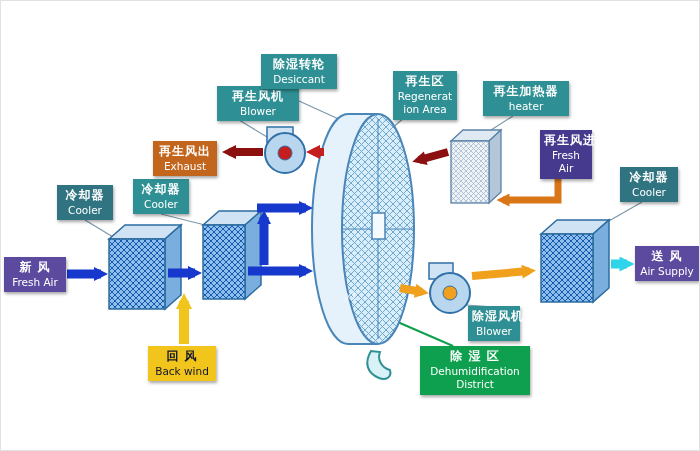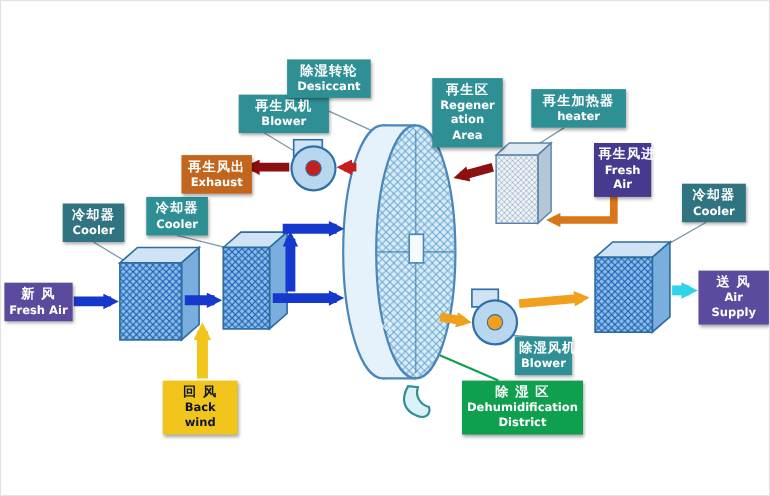--- a/index.html
+++ b/index.html
@@ -8,21 +8,21 @@
     font-family:"DejaVu Sans","Liberation Sans",sans-serif;
     overflow:hidden;border:1px solid #e2e2e2;box-sizing:border-box;margin:0 auto;
   }
   .layer{position:absolute;left:0;top:0}
   .lbl{
     position:absolute;text-align:center;color:#fff;
     padding:3px 4px;box-sizing:border-box;line-height:1.3;
     box-shadow:1px 2px 3px rgba(0,0,0,.35);
   }
   .lbl .zh{display:block;font-size:12px;font-weight:bold;letter-spacing:1px;white-space:nowrap}
-  .lbl .en{display:block;font-size:10.5px;font-weight:bold;overflow-wrap:break-word}
+  .lbl .en{display:block;font-size:10.5px;font-weight:normal;overflow-wrap:break-word}
   .dark-text{color:#0f172a}
   .bg-teal{background:var(--c-teal)}
   .bg-tealdark{background:var(--c-tealdark)}
   .bg-purple{background:var(--c-purple)}
   .bg-indigo{background:var(--c-indigo)}
   .bg-orangelabel{background:var(--c-orangelabel)}
   .bg-yellow{background:var(--c-yellow)}
   .bg-green{background:var(--c-green)}
   .st-blue{stroke:var(--c-blue)} .fl-blue{fill:var(--c-blue)}
   .st-yellow{stroke:var(--c-yellow)} .fl-yellow{fill:var(--c-yellow)}
@@ -183,21 +183,21 @@
   <div class="lbl bg-teal" style="left:216px;top:85px;width:82px">
     <span class="zh">再生风机</span>
     <span class="en">Blower</span>
   </div>
 
   <div class="lbl bg-teal" style="left:260px;top:53px;width:76px">
     <span class="zh">除湿转轮</span>
     <span class="en">Desiccant</span>
   </div>
 
-  <div class="lbl bg-orangelabel" style="left:164px;top:140px;width:64px">
+  <div class="lbl bg-orangelabel" style="left:152px;top:140px;width:64px">
     <span class="zh">再生风出</span>
     <span class="en">Exhaust</span>
   </div>
 
   <div class="lbl bg-teal" style="left:392px;top:70px;width:64px">
     <span class="zh">再生区</span>
     <span class="en">Regeneration Area</span>
   </div>
 
   <div class="lbl bg-teal" style="left:482px;top:80px;width:86px">

